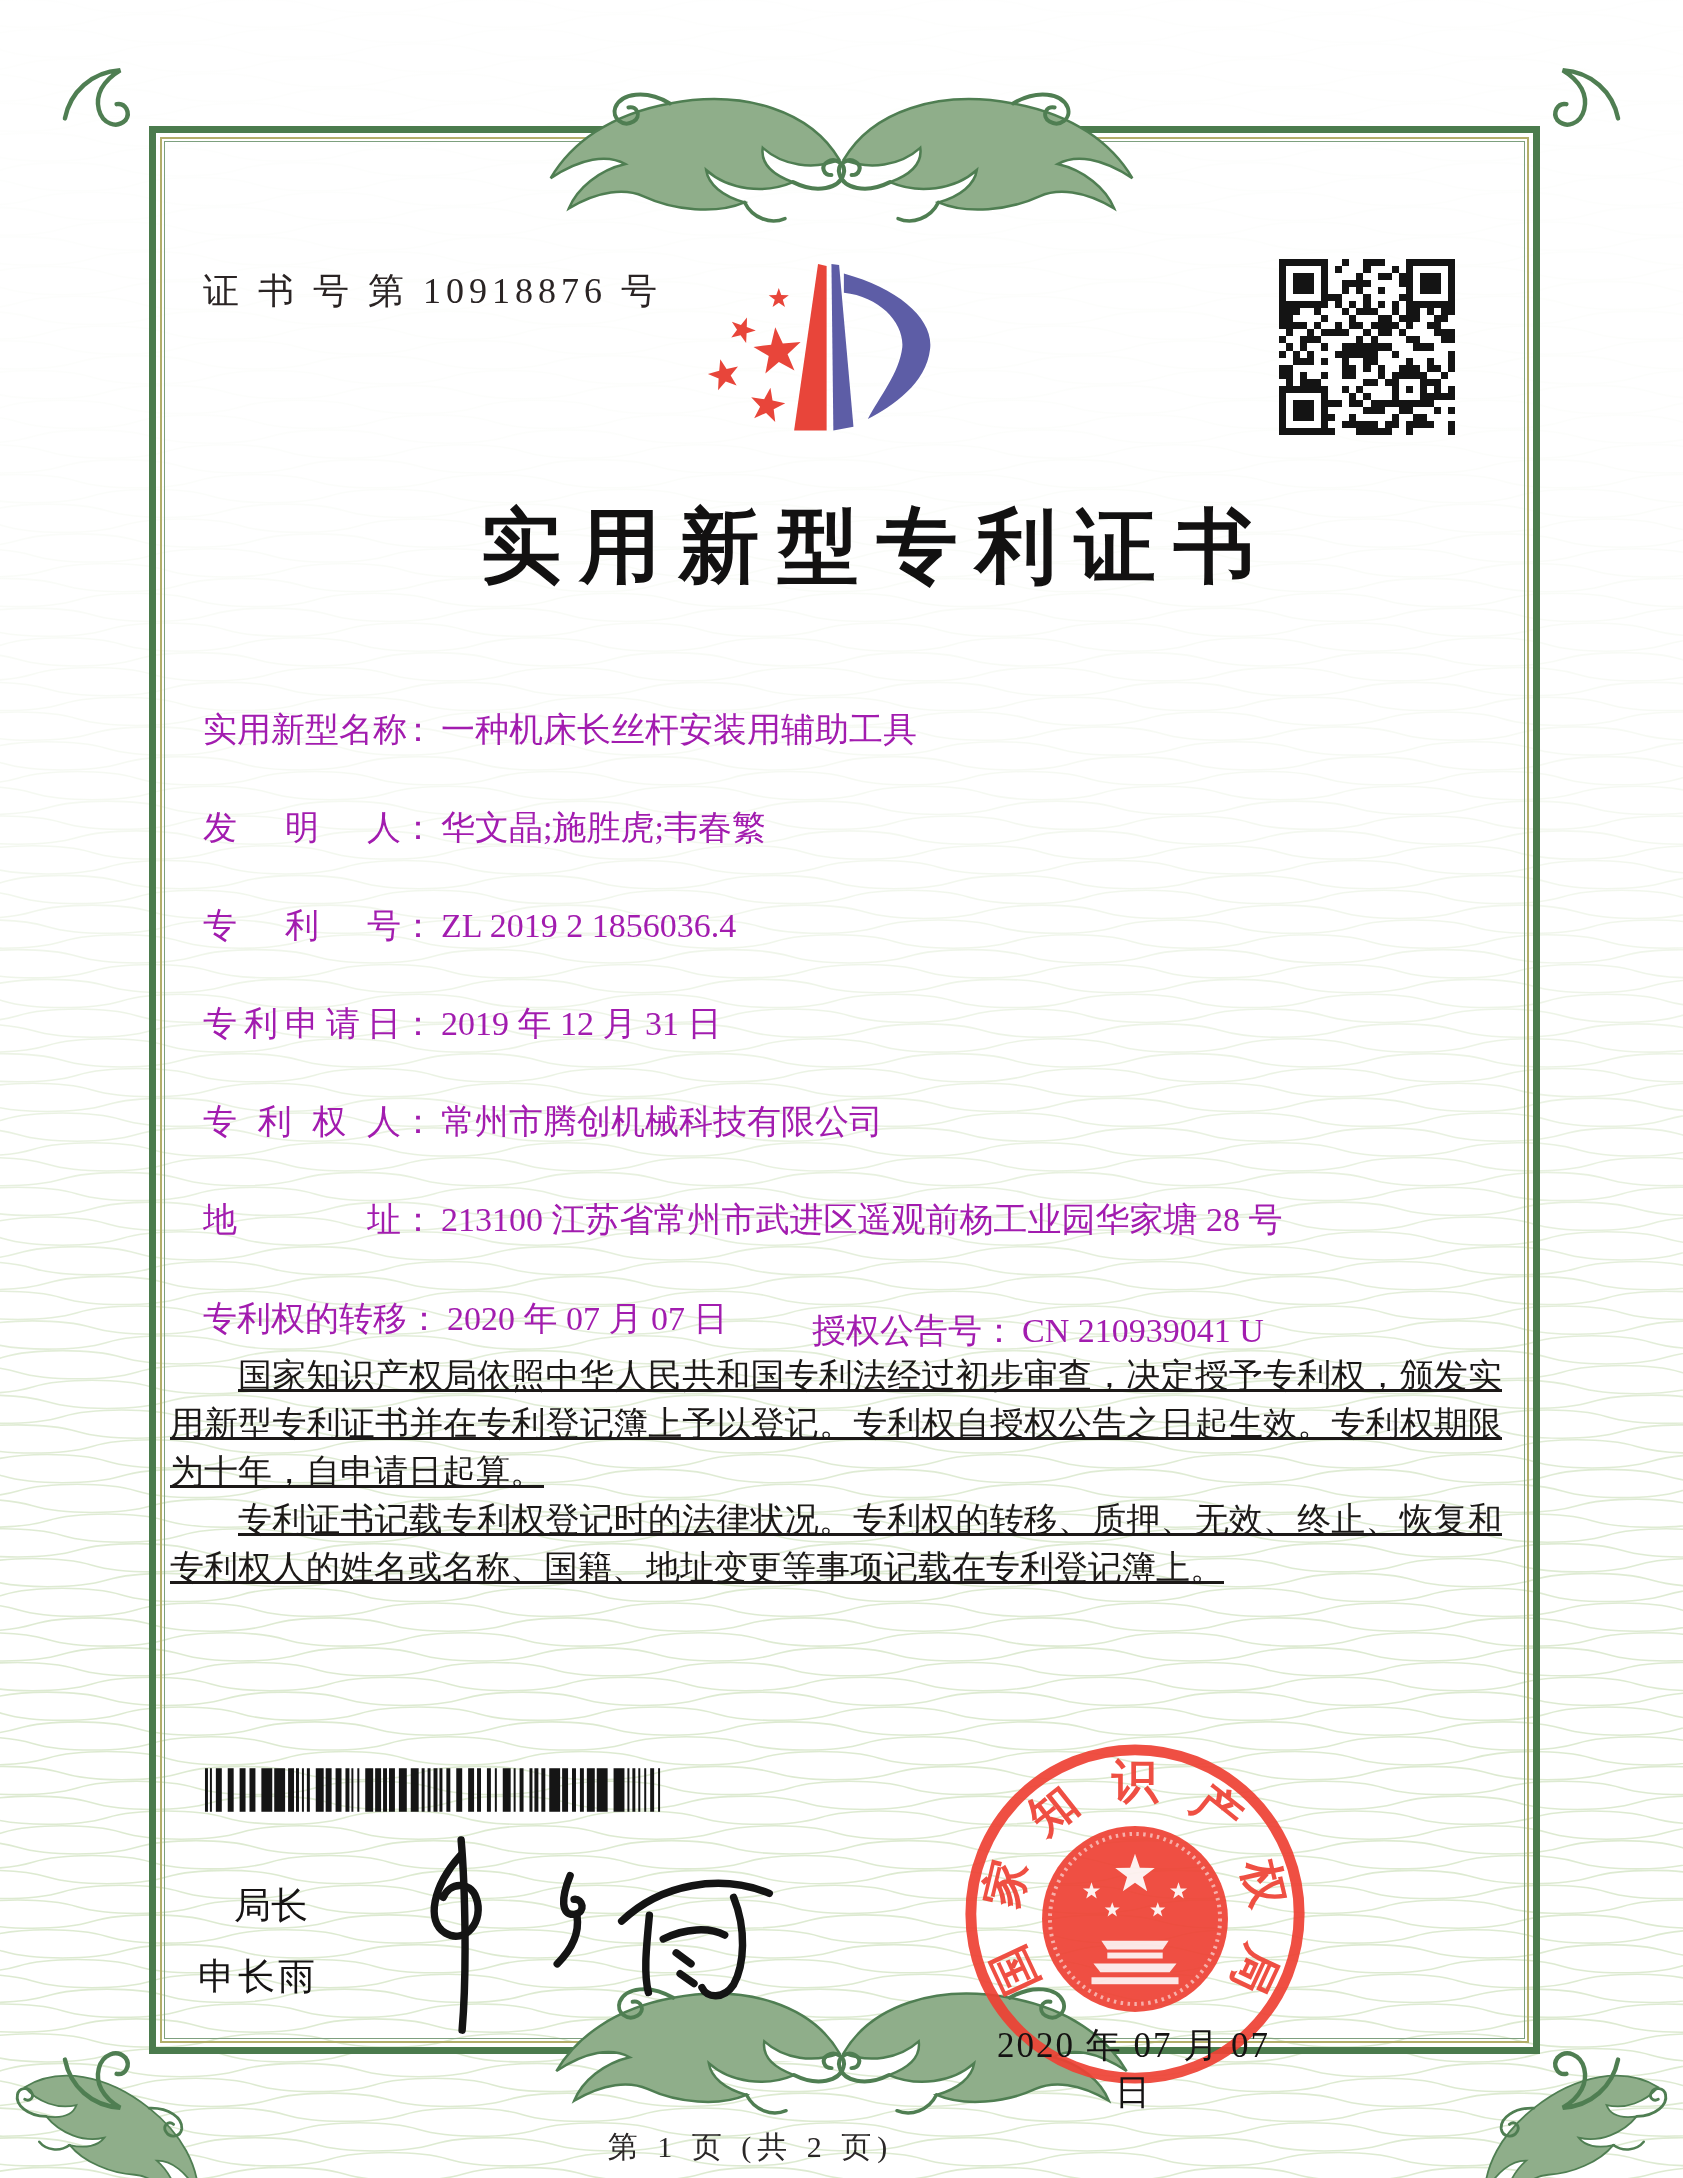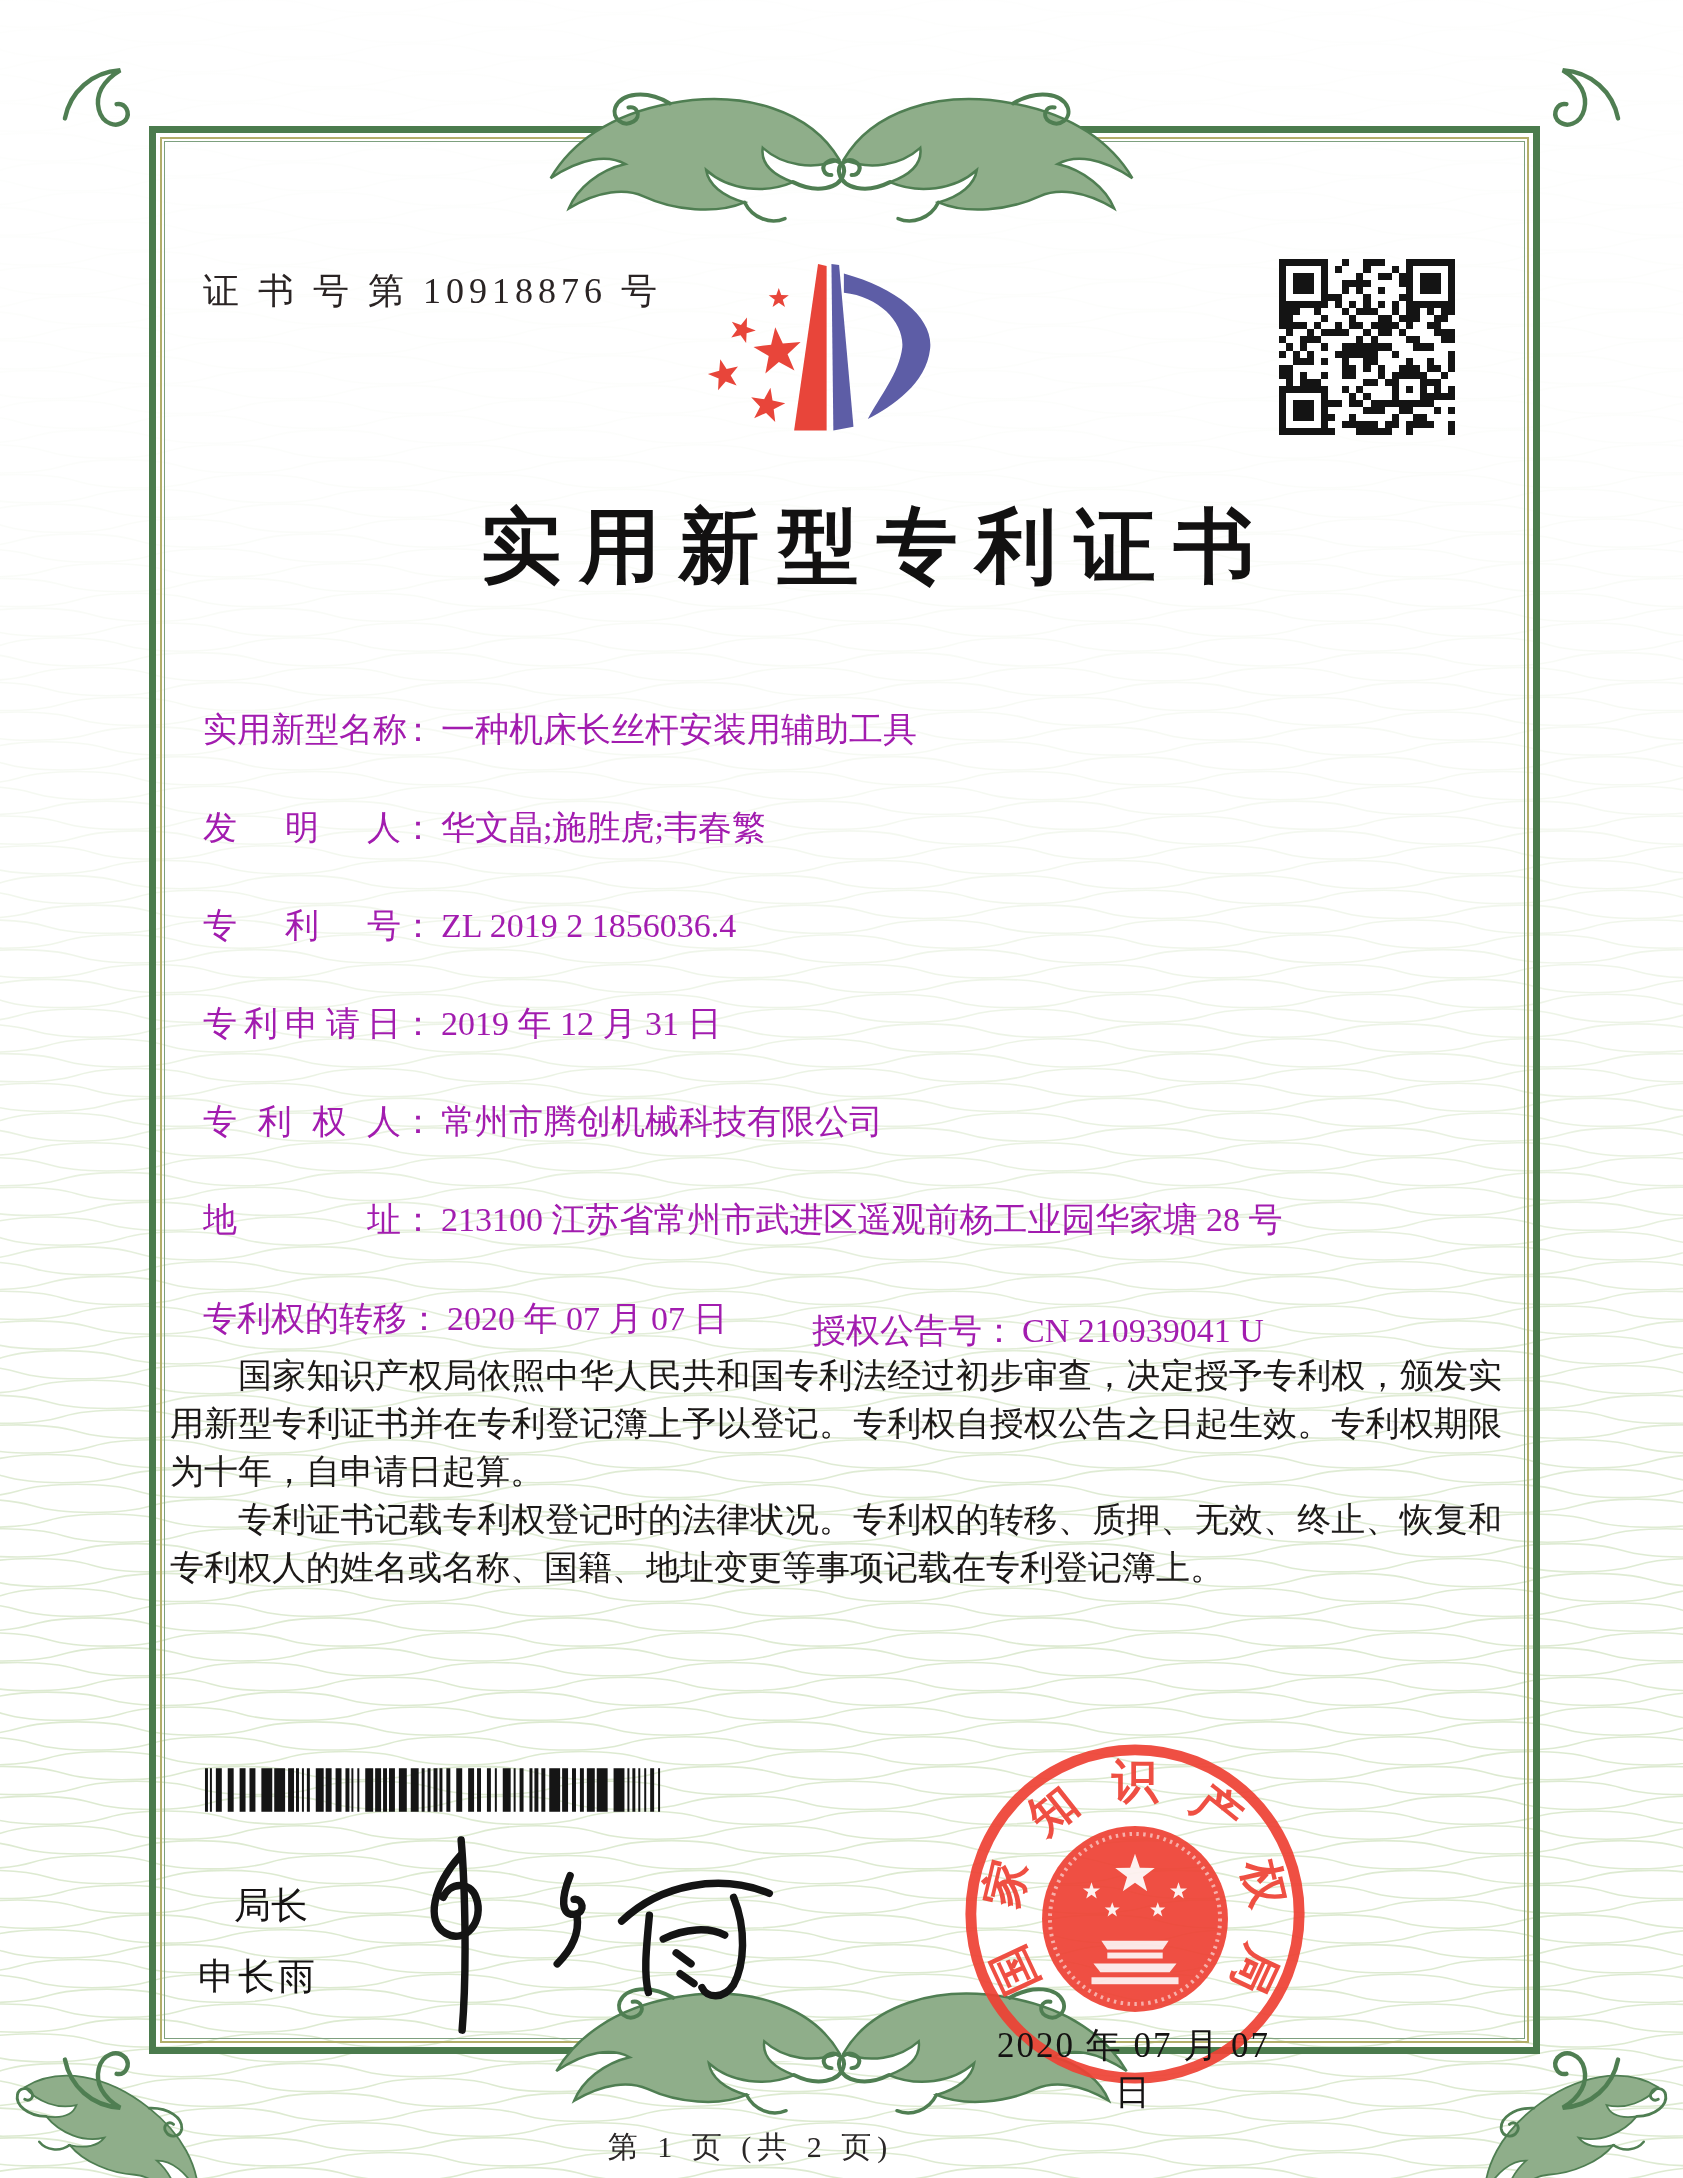--- a/index.html
+++ b/index.html
@@ -37,21 +37,21 @@
          font-size:81px;font-weight:bold;letter-spacing:18px;color:#121111;padding-left:39px;}
 
   .frow{left:203px;font-size:34px;white-space:nowrap;color:#a21caf;}
   .flabel{display:inline-block;width:198px;text-align:justify;text-align-last:justify;
           vertical-align:top;}
   .fvalue{margin-left:6px;}
   .grant-right{position:absolute;left:609px;top:12px;white-space:nowrap;}
 
   .paras{left:170px;top:1352px;width:1332px;font-size:34px;line-height:48px;
          text-align:justify;color:#1c1918;}
-  .paras p{margin:0;text-indent:2em;}
+  .paras p{margin:0;text-indent:2em;text-decoration:underline;}
 
   #barcode{left:203px;top:1768px;}
   .signer-title{left:198px;top:1881px;font-size:37px;color:#161414;
                 font-family:"Liberation Sans","DejaVu Sans",sans-serif;margin-left:36px;}
   .signer-name{left:198px;top:1952px;font-size:37px;color:#161414;letter-spacing:3px;
                font-family:"Liberation Sans","DejaVu Sans",sans-serif;}
   #signature{left:366px;top:1824px;}
 
   #seal{left:956px;top:1735px;mix-blend-mode:multiply;}
   .seal-date{left:975px;top:2022px;width:317px;text-align:center;font-size:35px;

